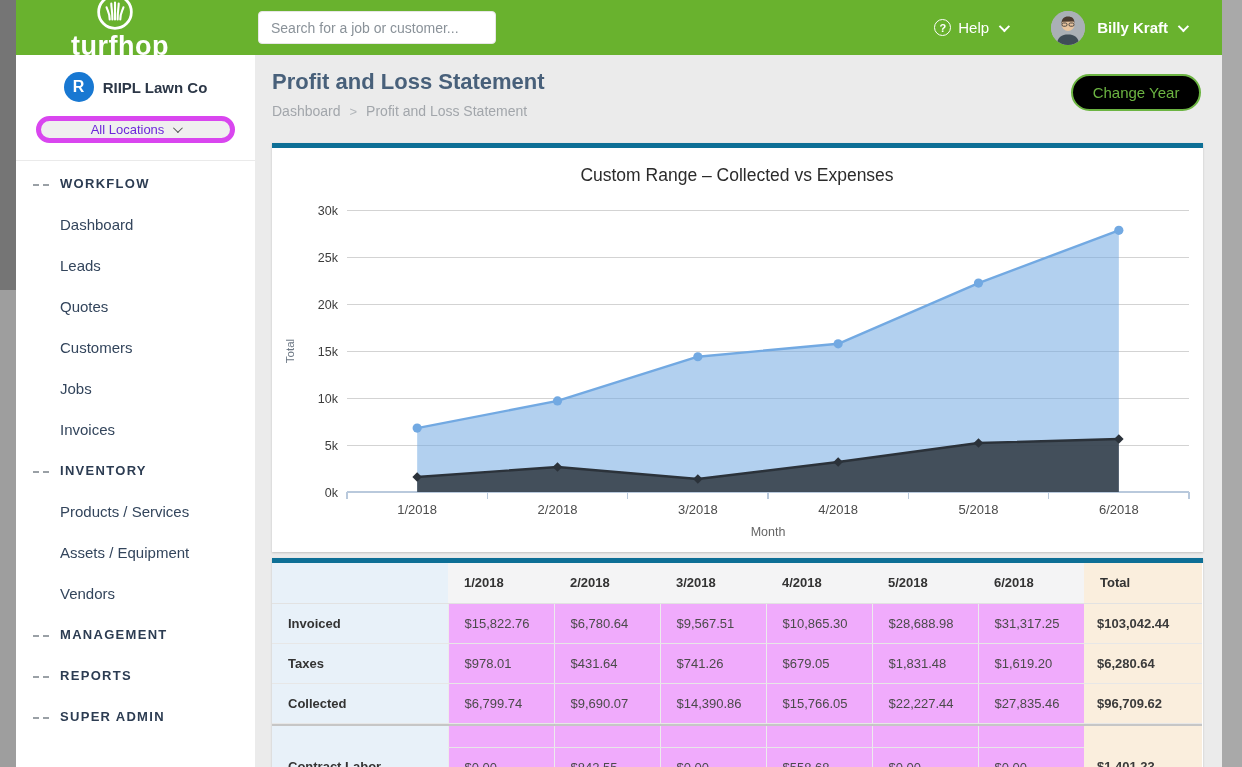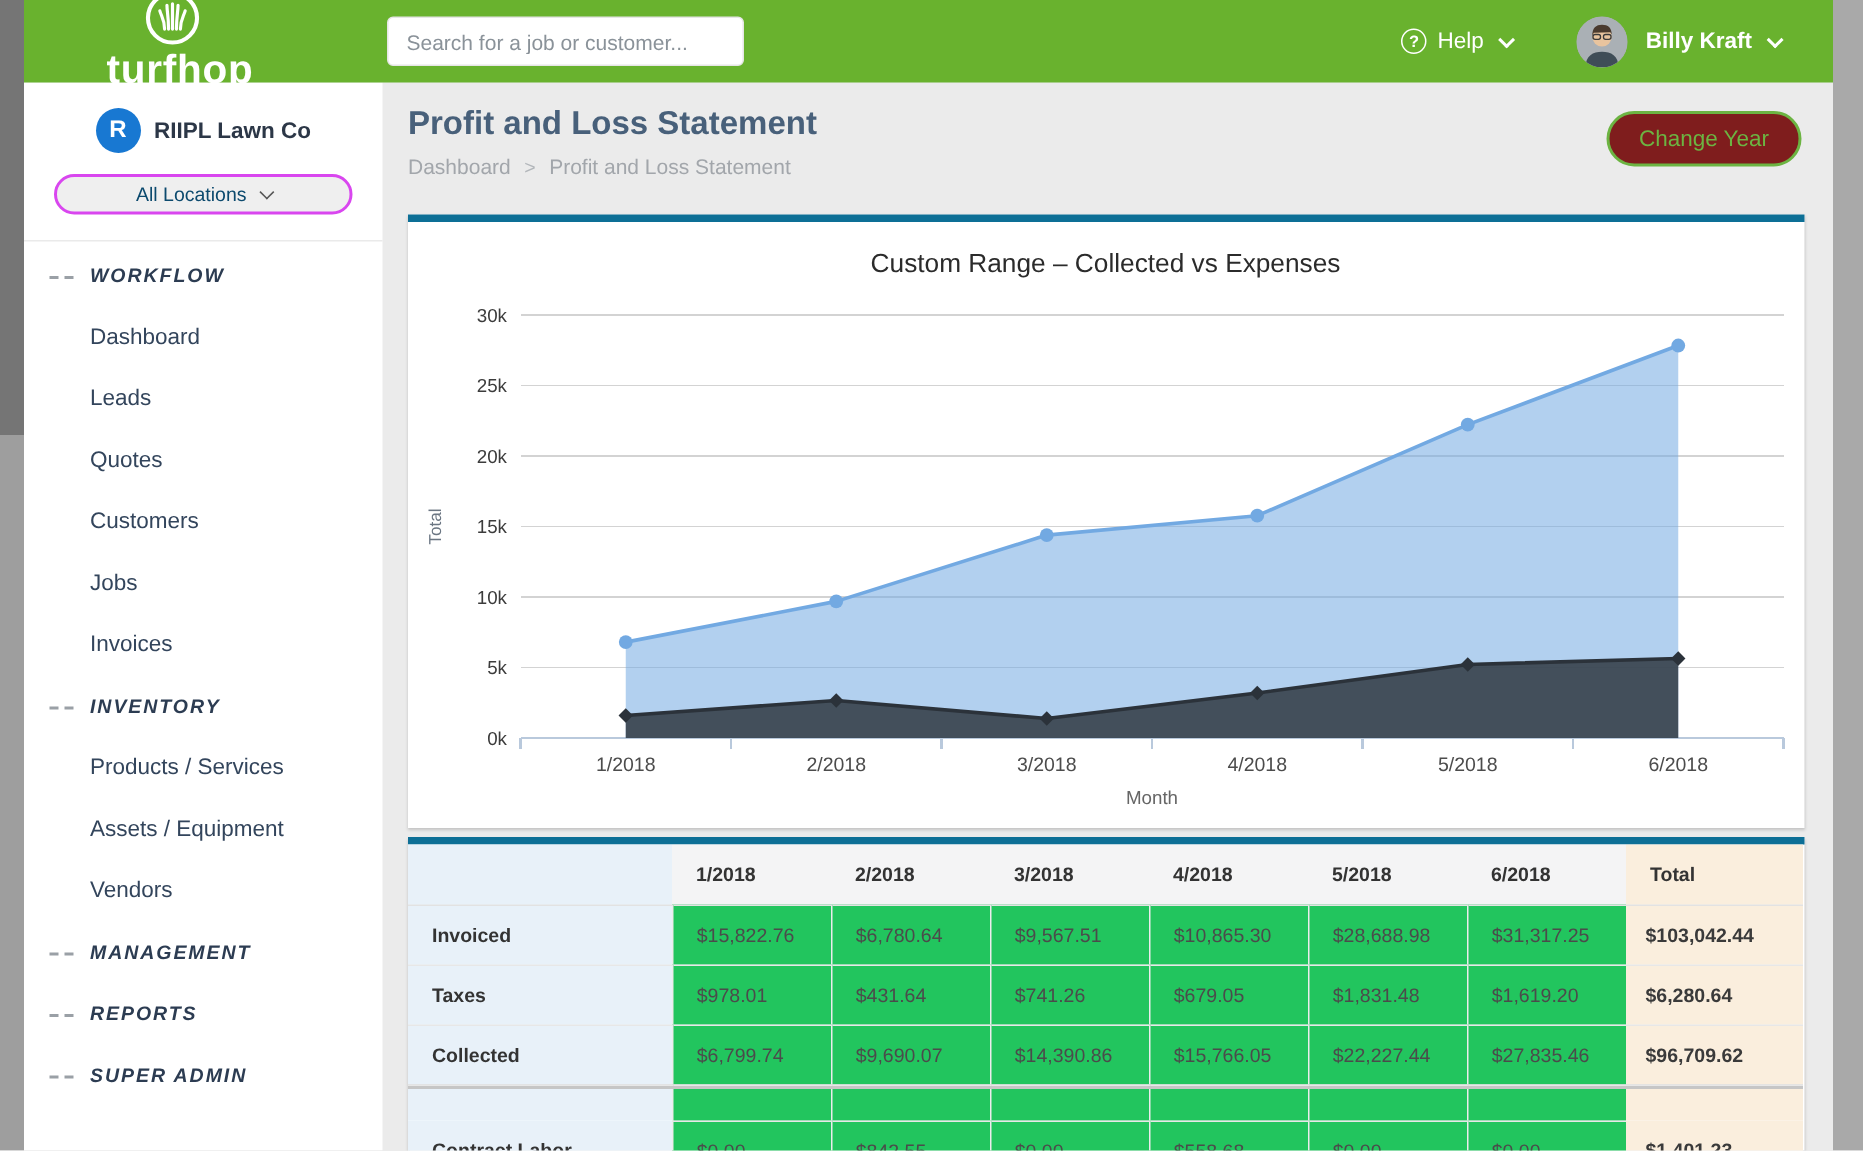--- a/index.html
+++ b/index.html
@@ -35,54 +35,54 @@
   .avatar { width:34px; height:34px; border-radius:50%; overflow:hidden; background:#a7adb2; margin-right:12px; }
   .user-name { color:#fff; font-size:15px; font-weight:600; }
 
   
   .sidebar { position:absolute; left:16px; top:55px; width:239px; height:712px; background:#fff; z-index:30; }
   .sidebar-top { padding-top:17px; padding-bottom:17px; border-bottom:1px solid #eaeaea; }
   .company-row { display:flex; align-items:center; justify-content:center; }
   .company-logo { width:30px; height:30px; border-radius:50%; background:#1878d2; color:#fff;
                   font-size:16px; font-weight:700; display:flex; align-items:center; justify-content:center; margin-right:9px; }
   .company-name { font-size:15px; font-weight:600; color:#2c3747; }
-  .locations-pill { margin:14px auto 0; width:199px; height:27px; background:#efefef; border:2px solid #d946ef;
+  .locations-pill { margin:14px auto 0; width:199px; height:27px; background:#efefef; border:5px solid #d946ef;
                     border-radius:14px; display:flex; align-items:center; justify-content:center;
-                    font-size:13px; color:#0c4a6e; cursor:pointer; }
+                    font-size:13px; color:#6d28d9; cursor:pointer; }
   .pill-chev { display:inline-block; width:7px; height:7px; border-right:1.5px solid #555; border-bottom:1.5px solid #555;
                transform:rotate(45deg) translateY(-2px); margin-left:9px; }
   .nav { padding-top:2px; }
   .nav-row { height:41px; display:flex; align-items:center; position:relative; padding-left:44px; cursor:pointer; }
-  .nav-section { font-size:13px; font-weight:700; letter-spacing:1.3px; color:#2c3c52;font-style:italic; }
+  .nav-section { font-size:13px; font-weight:700; letter-spacing:1.3px; color:#2c3c52; }
   .nav-section .dashes { position:absolute; left:17px; top:50%; width:16px; border-top:2px dashed #9aa0a6; }
   .nav-item { font-size:15px; color:#33455c; }
 
   
   .main { position:absolute; left:272px; top:55px; width:931px; }
   .page-head { position:relative; padding-top:14px; }
   .page-title { font-size:22px; line-height:26px; font-weight:700; color:#48607a; }
   .breadcrumb { margin-top:8px; font-size:14px; line-height:17px; color:#a2a6ab; display:flex; align-items:center; }
   .breadcrumb .sep { margin:0 9px; color:#b2b6ba; font-size:13px; }
   .breadcrumb .crumb-link { cursor:pointer; }
   .change-year-btn { position:absolute; right:2px; top:19px; width:130px; height:37px; border-radius:19px;
-                     border:2px solid #6cb442; background:#7f1d1d; color:#6cb442; font-size:15px;
+                     border:2px solid #6cb442; background:#000000; color:#6cb442; font-size:15px;
                      display:flex; align-items:center; justify-content:center; cursor:pointer;
                      font-family:"Liberation Sans",sans-serif; }
 
   .card { background:#fff; border-top:5px solid #0d6f96; box-shadow:0 1px 2px rgba(0,0,0,.18); }
   .chart-card { margin-top:23px; height:409px; }
   .table-card { margin-top:6px; }
 
   
   table.pl-table { width:930px; border-collapse:collapse; table-layout:fixed; font-size:13px; }
   .pl-table th { height:40px; text-align:left; padding-left:16px; background:#f4f4f5; color:#333;
                  font-weight:700; border-bottom:1px solid #e2e2e2; }
   .pl-table th.corner { background:#e8f1f9; }
   .pl-table th.total-col { background:#faeedd; }
-  .pl-table td { height:40px; padding-left:16px; color:#4b4b4b; border-bottom:1px solid #e7e7e7; background:#22c55e; }
+  .pl-table td { height:40px; padding-left:16px; color:#4b4b4b; border-bottom:1px solid #e7e7e7; background:#f0abfc; }
   .pl-table td.month { border-left:1px solid #ececec; }
   .pl-table td.label { background:#e8f1f9; font-weight:700; color:#333; }
   .pl-table td.total { background:#faeedd; font-weight:700; color:#3a3a3a;padding-left:13px; }
   .pl-table tr.divider td { height:3px; padding:0; background:#c6c6c6; border:none; }
   .pl-table tr.spacer td { height:21px; border-bottom:1px solid #e7e7e7; }
   .pl-table tr.spacer td.label, .pl-table tr.spacer td.total { border-bottom:none; }
 </style>
 </head>
 <body>
 

